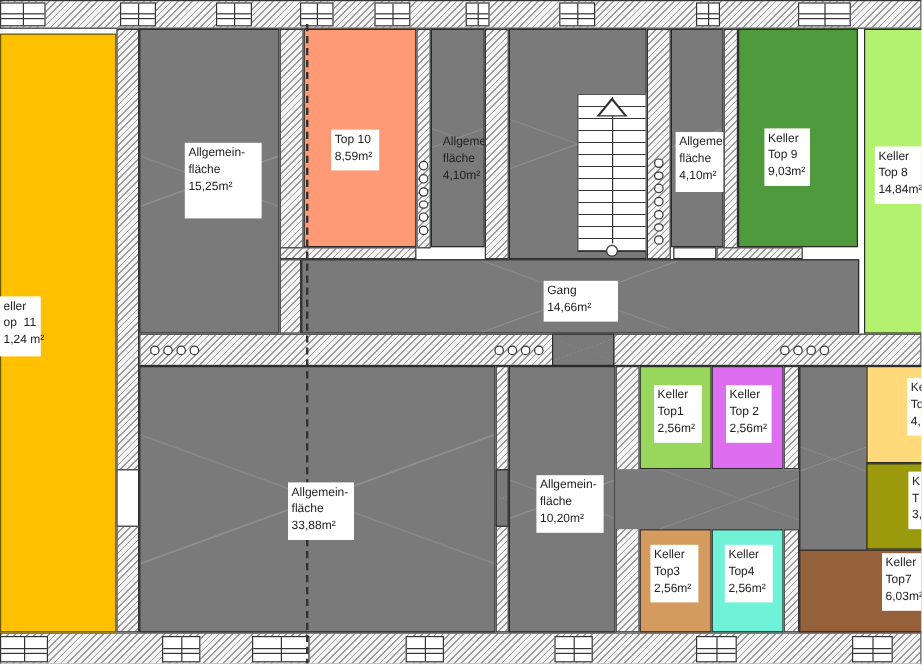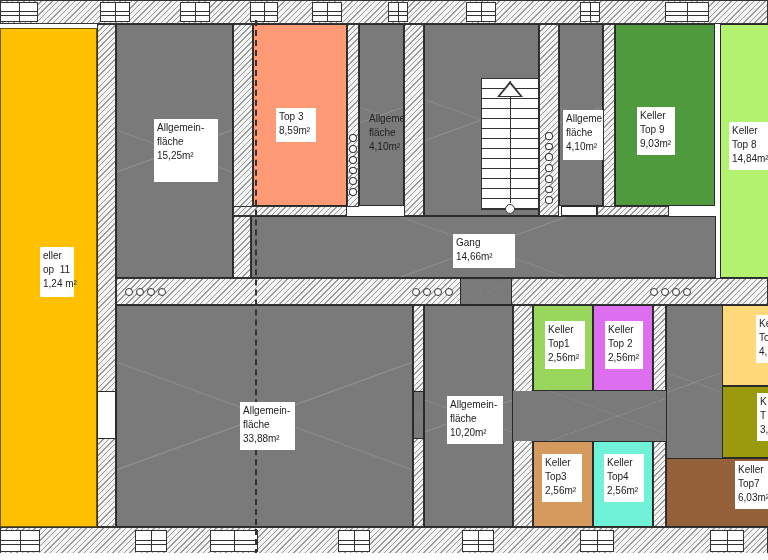--- a/index.html
+++ b/index.html
@@ -109,36 +109,36 @@
 
   <div class="window" style="left:0;top:530px;width:40px;height:22px;"></div>
   <div class="window" style="left:135px;top:530px;width:32px;height:22px;"></div>
   <div class="window" style="left:210px;top:530px;width:48px;height:22px;"></div>
   <div class="window" style="left:338px;top:530px;width:32px;height:22px;"></div>
   <div class="window" style="left:462px;top:530px;width:32px;height:22px;"></div>
   <div class="window" style="left:580px;top:530px;width:34px;height:22px;"></div>
   <div class="window" style="left:710px;top:530px;width:34px;height:22px;"></div>
 
   <div class="room" style="left:0;top:28px;width:97px;height:499px;background:#ffc000;border-color:#6b5a00;"></div>
-  <div class="label" style="left:0;top:247px;width:34px;height:50px;margin-left:40px;">eller
+  <div class="label" style="left:0;top:247px;width:34px;height:50px;">eller
 op  11
 1,24 m²</div>
 
   <div class="wall" style="left:97px;top:24px;width:19px;height:503px;"></div>
   <div class="room" style="left:97px;top:391px;width:19px;height:48px;background:#fff;"></div>
 
   <div class="room gray" style="left:116px;top:24px;width:117px;height:254px;"></div>
   <div class="label" style="left:154px;top:119px;width:64px;height:63px;">Allgemein-
 fläche
 15,25m²</div>
 
   <div class="wall" style="left:233px;top:24px;width:20px;height:183px;"></div>
 
   <div class="room" style="left:253px;top:24px;width:94px;height:182px;background:#ff9a76;"></div>
-  <div class="label" style="left:276px;top:108px;width:40px;height:34px;">Top 3
+  <div class="label" style="left:276px;top:108px;width:40px;height:34px;">Top 10
 8,59m²</div>
 
   <div class="wall" style="left:347px;top:24px;width:12px;height:183px;"></div>
   <div class="shaft vertical" style="left:347px;top:134px;width:12px;height:62px;">
     <span class="circle"></span>
       <span class="circle"></span>
       <span class="circle"></span>
       <span class="circle"></span>
       <span class="circle"></span>
       <span class="circle"></span>

